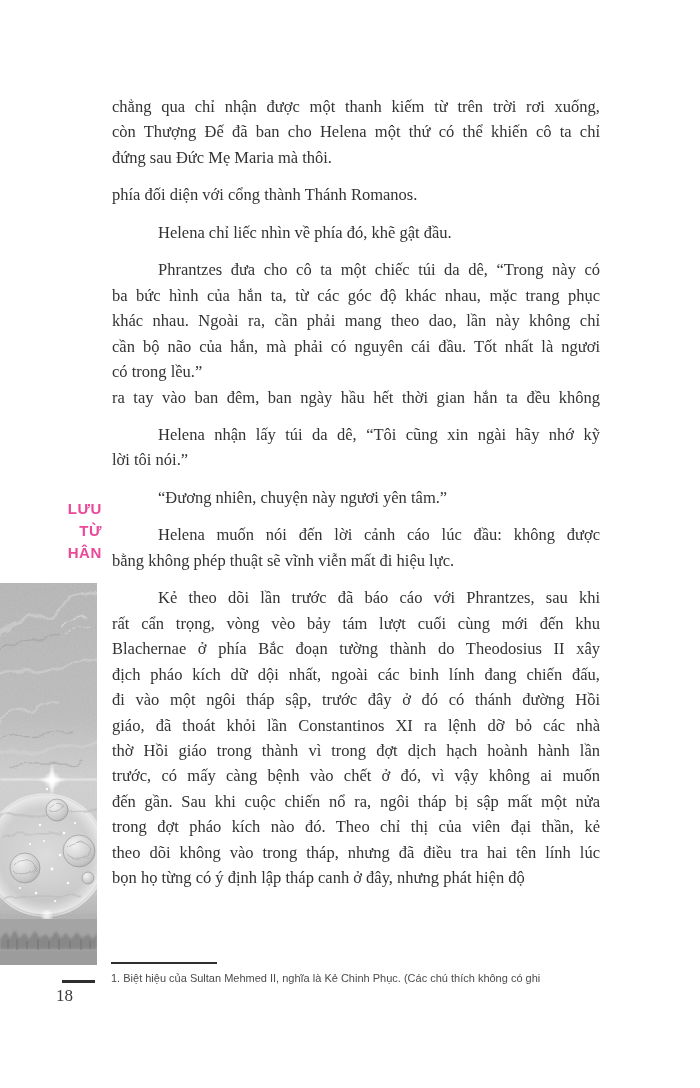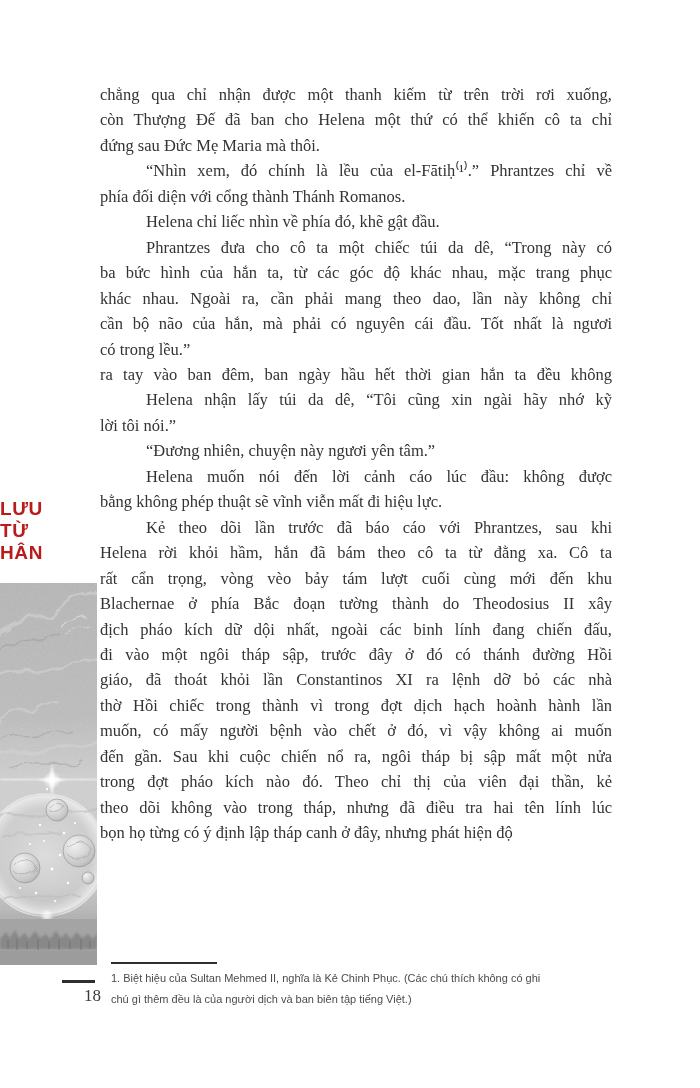--- a/index.html
+++ b/index.html
@@ -13,62 +13,62 @@
   .page { position: absolute; inset: 0; background: #ffffff; }
 
   
   .text-column {
     position: absolute;
     left: 100px; top: 82px;
     width: 512px;
     font-size: 16.5px;
     color: #333333;
   }
-  .para { margin: 0; }
+  .para { margin: 12px; }
   .line {
     line-height: 25.45px;
     text-align: justify;
     text-align-last: justify;
   }
   .line.lastline { text-align-last: left; font-family: Liberation Serif, serif; }
   .line.indent { padding-left: 46px; }
 
   
   .author {
     position: absolute;
     left: 0; top: 498px;
     width: 102px;
-    text-align: left;
+    text-align: right;
     font-family: "Liberation Sans", sans-serif;
     font-weight: bold;
-    font-size: 19px;
+    font-size: 15px;
     line-height: 22px;
     letter-spacing: 0.6px;
-    color: #b91c1c;
+    color: #ec4899;
   }
 
   
   .artwork {
     position: absolute;
     left: 0; top: 583px;
     width: 97px; height: 382px;
   }
 
   
   .pagenum-rule {
     position: absolute;
     left: 62px; top: 980px;
     width: 33px; height: 3px;
     background: #2e2e2e;
   }
   .pagenum {
     position: absolute;
     left: 56px; top: 986px;
     width: 45px;
-    text-align: right;
+    text-align: left;
     font-size: 17px;
     color: #3a3a3a;
   }
 
   
   .footnote-rule {
     position: absolute;
     left: 111px; top: 962px;
     width: 106px; height: 2px;
     background: #2e2e2e;
@@ -218,21 +218,20 @@
     <rect x="0" y="368" width="97" height="14" fill="#9b9b9b" opacity="0.9"></rect>
   </svg>
 
   <div class="text-column">
       <div class="para">
         <div class="line">chẳng qua chỉ nhận được một thanh kiếm từ trên trời rơi xuống,</div>
         <div class="line">còn Thượng Đế đã ban cho Helena một thứ có thể khiến cô ta chỉ</div>
         <div class="line lastline">đứng sau Đức Mẹ Maria mà thôi.</div>
       </div>
       <div class="para">
-        <div class="line indent">“Nhìn xem, đó chính là lều của el-Fātiḥ⁽¹⁾.” Phrantzes chỉ về</div>
         <div class="line lastline">phía đối diện với cổng thành Thánh Romanos.</div>
       </div>
       <div class="para">
         <div class="line indent lastline">Helena chỉ liếc nhìn về phía đó, khẽ gật đầu.</div>
       </div>
       <div class="para">
         <div class="line indent">Phrantzes đưa cho cô ta một chiếc túi da dê, “Trong này có</div>
         <div class="line">ba bức hình của hắn ta, từ các góc độ khác nhau, mặc trang phục</div>
         <div class="line">khác nhau. Ngoài ra, cần phải mang theo dao, lần này không chỉ</div>
         <div class="line">cần bộ não của hắn, mà phải có nguyên cái đầu. Tốt nhất là ngươi</div>
@@ -245,37 +244,35 @@
       </div>
       <div class="para">
         <div class="line indent lastline">“Đương nhiên, chuyện này ngươi yên tâm.”</div>
       </div>
       <div class="para">
         <div class="line indent">Helena muốn nói đến lời cảnh cáo lúc đầu: không được</div>
         <div class="line lastline">bằng không phép thuật sẽ vĩnh viễn mất đi hiệu lực.</div>
       </div>
       <div class="para">
         <div class="line indent">Kẻ theo dõi lần trước đã báo cáo với Phrantzes, sau khi</div>
-        <div class="line">Helena rời khỏi hầm, hắn đã bám theo cô ta từ đằng xa. Cô ta</div>
         <div class="line">rất cẩn trọng, vòng vèo bảy tám lượt cuối cùng mới đến khu</div>
         <div class="line">Blachernae ở phía Bắc đoạn tường thành do Theodosius II xây</div>
         <div class="line">địch pháo kích dữ dội nhất, ngoài các binh lính đang chiến đấu,</div>
         <div class="line">đi vào một ngôi tháp sập, trước đây ở đó có thánh đường Hồi</div>
         <div class="line">giáo, đã thoát khỏi lần Constantinos XI ra lệnh dỡ bỏ các nhà</div>
-        <div class="line">thờ Hồi chiếc trong thành vì trong đợt dịch hạch hoành hành lần</div>
-        <div class="line">muốn, có mấy người bệnh vào chết ở đó, vì vậy không ai muốn</div>
+        <div class="line">thờ Hồi giáo trong thành vì trong đợt dịch hạch hoành hành lần</div>
+        <div class="line">trước, có mấy càng bệnh vào chết ở đó, vì vậy không ai muốn</div>
         <div class="line">đến gần. Sau khi cuộc chiến nổ ra, ngôi tháp bị sập mất một nửa</div>
         <div class="line">trong đợt pháo kích nào đó. Theo chỉ thị của viên đại thần, kẻ</div>
         <div class="line">theo dõi không vào trong tháp, nhưng đã điều tra hai tên lính lúc</div>
         <div class="line lastline">bọn họ từng có ý định lập tháp canh ở đây, nhưng phát hiện độ</div>
       </div>
     </div>
 
   <div class="footnote-rule"></div>
   <div class="footnote">
     <div>1. Biệt hiệu của Sultan Mehmed II, nghĩa là Kẻ Chinh Phục. (Các chú thích không có ghi</div>
-    <div>chú gì thêm đều là của người dịch và ban biên tập tiếng Việt.)</div>
   </div>
 
   <div class="pagenum-rule"></div>
   <div class="pagenum">18</div>
 
 </div>
 
 </body></html>

